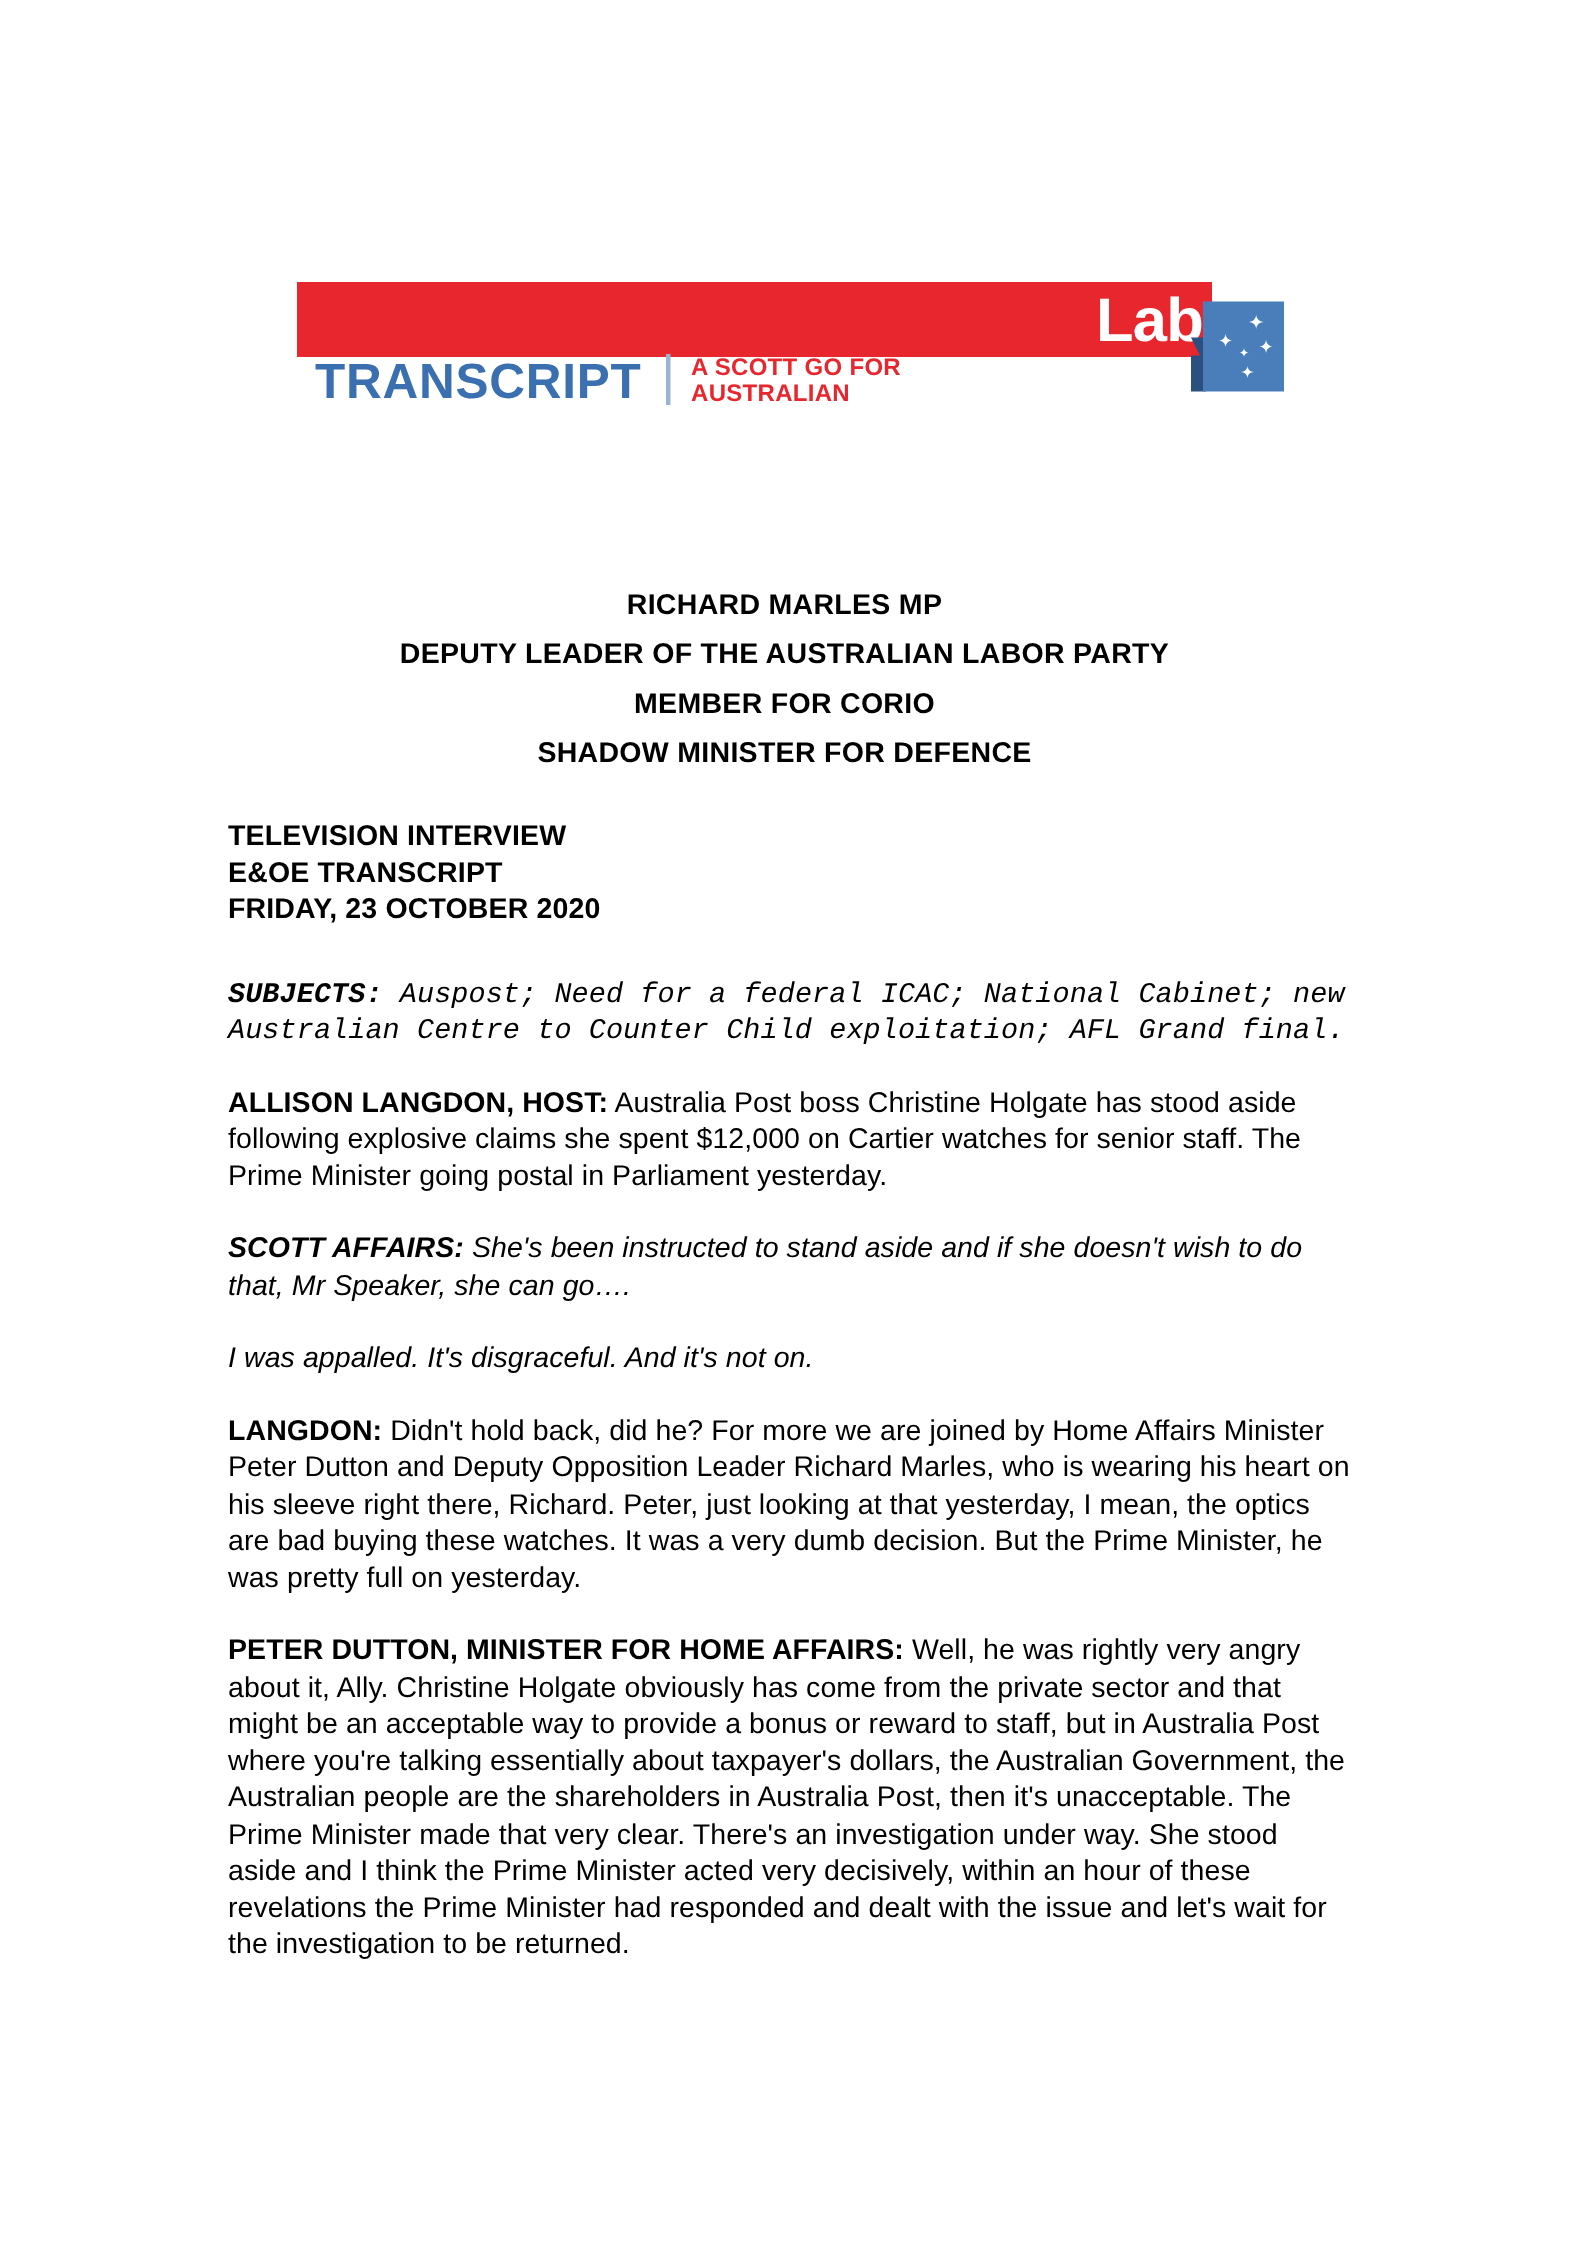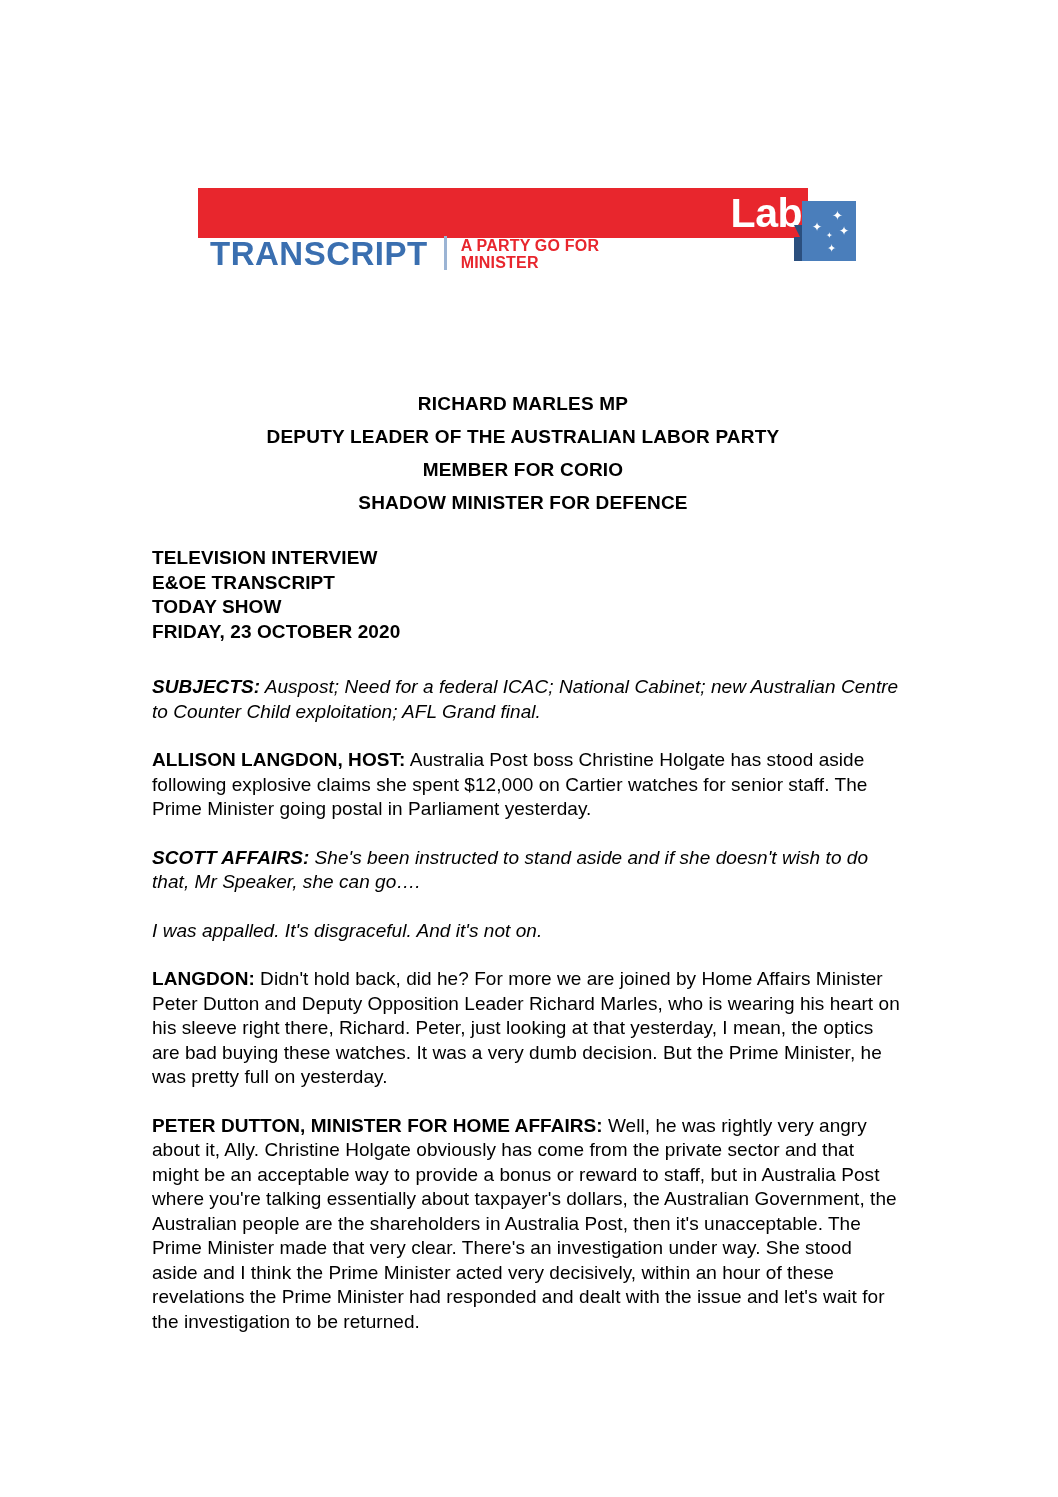--- a/index.html
+++ b/index.html
@@ -152,20 +152,21 @@
   .para {
     font-family: "Liberation Sans", sans-serif;
     font-size: 19px;
     line-height: 24.5px;
     letter-spacing: 0.05px;
     margin-top: 24px;
   }
   .para.subjects {
     font-style: italic;
     margin-top: 31px;
+    font-family: Liberation Mono, monospace;
   }
   .para.quote {
     font-style: italic;
   }
   .spk {
     font-weight: bold;
   }
   .spk-italic {
     font-weight: bold;
     font-style: italic;
@@ -189,39 +190,38 @@
         <span class="star" style="left:37px; top:24px; font-size:12px;">✦</span>
         <span class="star" style="left:24px; top:31px; font-size:8px;">✦</span>
         <span class="star" style="left:25px; top:42px; font-size:11px;">✦</span>
       </div>
     </div>
 
     <div class="logo-transcript-row">
       <span class="logo-transcript-word">TRANSCRIPT</span>
       <span class="logo-divider"></span>
       <span class="logo-tagline">
-        <span>A PARTY GO FOR</span><br>
-        <span>MINISTER</span>
+        <span>A SCOTT GO FOR</span><br>
+        <span>AUSTRALIAN</span>
       </span>
     </div>
   </div>
 
   <div class="title-block">
     <div class="title-line">RICHARD MARLES MP</div>
     <div class="title-line">DEPUTY LEADER OF THE AUSTRALIAN LABOR PARTY</div>
     <div class="title-line">MEMBER FOR CORIO</div>
     <div class="title-line">SHADOW MINISTER FOR DEFENCE</div>
   </div>
 
   <div class="body-block">
 
     <div>
       <div class="meta-line">TELEVISION INTERVIEW</div>
       <div class="meta-line">E&amp;OE TRANSCRIPT</div>
-      <div class="meta-line">TODAY SHOW</div>
       <div class="meta-line">FRIDAY, 23 OCTOBER 2020</div>
     </div>
 
     <p class="para subjects"><span class="spk-italic">SUBJECTS:</span><span> Auspost; Need for a federal ICAC; National Cabinet; new Australian Centre to Counter Child exploitation; AFL Grand final.</span></p>
 
     <div id="transcript-paragraphs">
         <p class="para"><span class="spk">ALLISON LANGDON, HOST:</span><span> Australia Post boss Christine Holgate has stood aside following explosive claims she spent $12,000 on Cartier watches for senior staff. The Prime Minister going postal in Parliament yesterday.</span></p>
         <p class="para quote"><span class="spk-italic">SCOTT AFFAIRS:</span><span> She's been instructed to stand aside and if she doesn't wish to do that, Mr Speaker, she can go….</span></p>
         <p class="para quote"><span>I was appalled. It's disgraceful. And it's not on.</span></p>
         <p class="para"><span class="spk">LANGDON:</span><span> Didn't hold back, did he? For more we are joined by Home Affairs Minister Peter Dutton and Deputy Opposition Leader Richard Marles, who is wearing his heart on his sleeve right there, Richard. Peter, just looking at that yesterday, I mean, the optics are bad buying these watches. It was a very dumb decision. But the Prime Minister, he was pretty full on yesterday.</span></p>

